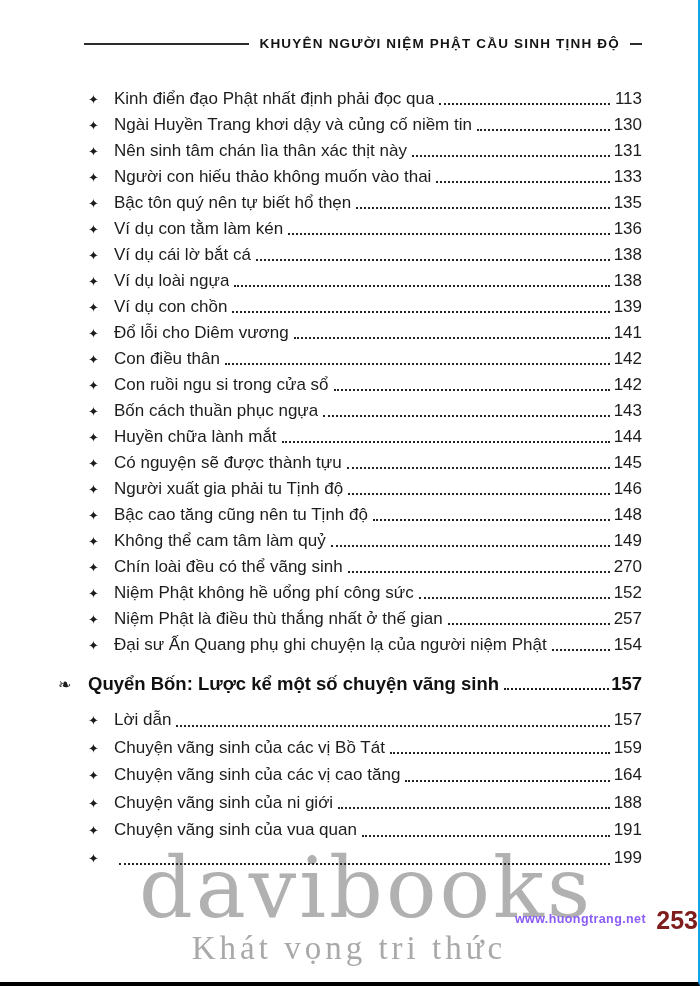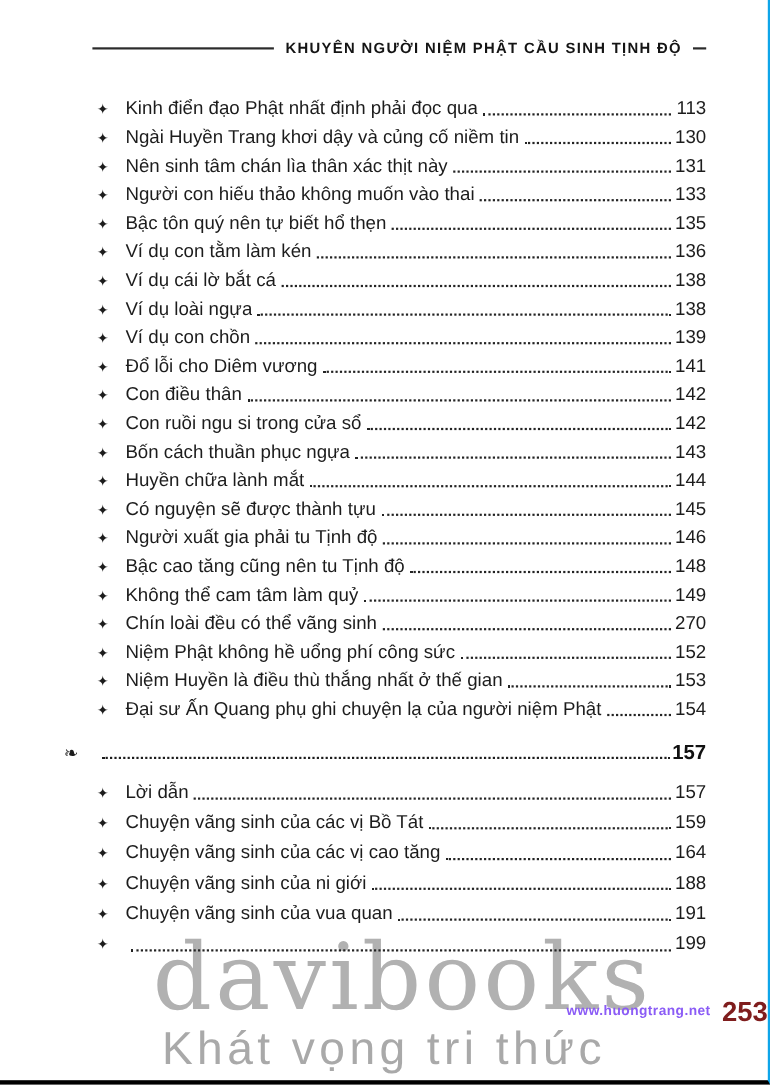--- a/index.html
+++ b/index.html
@@ -59,22 +59,22 @@
   .watermark {
     position: absolute; top: 846px; left: 0; width: 100%;
     text-align: center; z-index: 0;
     font-family: "DejaVu Serif", serif;
     font-size: 84px; line-height: 1;
     color: #b1b1b1; letter-spacing: 3px; padding-left: 17px;
   }
   .watermark-sub {
     position: absolute; top: 932px; left: 0; width: 100%;
     text-align: center; z-index: 0;
-    font-family: Liberation Sans, sans-serif;
-    font-size: 42px; line-height: 1;
+    font-family: Liberation Serif, serif;
+    font-size: 33px; line-height: 1;
     color: #a9a9a9; letter-spacing: 4px;
   }
   .folio {
     position: absolute; top: 906px; left: 0; width: 100%;
     text-align: right; z-index: 3;
     font-size: 25px; font-weight: bold; color: #7f1d1d;
   }
   .website {
     position: absolute; top: 912px; right: 52px; z-index: 3;
     font-size: 12.5px; font-weight: bold; letter-spacing: 0.4px;
@@ -208,32 +208,33 @@
         <span class="page-num">270</span>
       </div>
       <div class="toc-row main-row">
         <span class="bullet">✦</span>
         <span class="label">Niệm Phật không hề uổng phí công sức</span>
         <span class="leader"></span>
         <span class="page-num">152</span>
       </div>
       <div class="toc-row main-row">
         <span class="bullet">✦</span>
-        <span class="label">Niệm Huyền là điều thù thắng nhất ở thế gian</span>
-        <span class="leader"></span>
-        <span class="page-num">153</span>
+        <span class="label">Niệm Phật là điều thù thắng nhất ở thế gian</span>
+        <span class="leader"></span>
+        <span class="page-num">257</span>
       </div>
       <div class="toc-row main-row">
         <span class="bullet">✦</span>
         <span class="label">Đại sư Ấn Quang phụ ghi chuyện lạ của người niệm Phật</span>
         <span class="leader"></span>
         <span class="page-num">154</span>
       </div>
       <div class="toc-row section-row">
         <span class="bullet">❧</span>
+        <span class="label">Quyển Bốn: Lược kể một số chuyện vãng sinh</span>
         <span class="leader"></span>
         <span class="page-num">157</span>
       </div>
       <div class="toc-row sub-row">
         <span class="bullet">✦</span>
         <span class="label">Lời dẫn</span>
         <span class="leader"></span>
         <span class="page-num">157</span>
       </div>
       <div class="toc-row sub-row">

